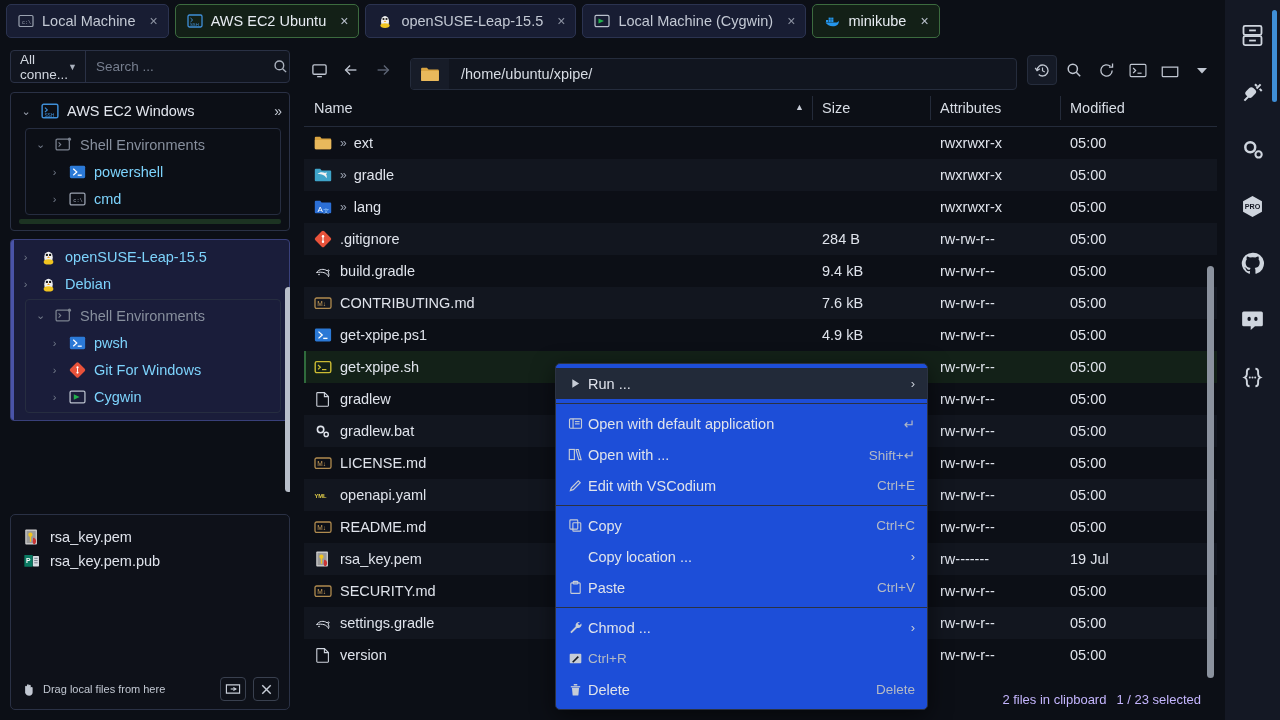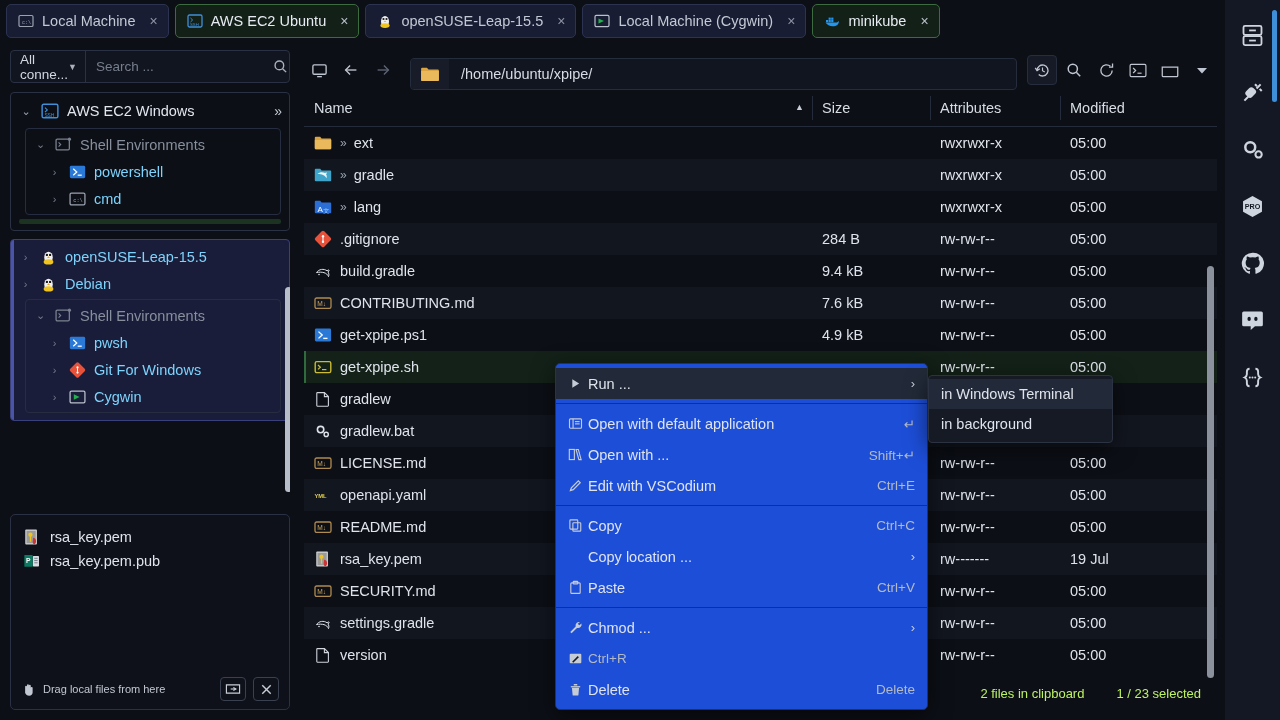--- a/index.html
+++ b/index.html
@@ -121,21 +121,21 @@
   tr.row.selected td { background: #132118; }
   tr.row.selected td:first-child { box-shadow: inset 2px 0 0 #2f6b3c; }
   .namecell { display: flex; align-items: center; gap: 8px; }
   .namecell .fico { width: 18px; height: 18px; display: inline-flex; align-items: center; justify-content: center; flex: 0 0 auto; }
   .namecell .chev2 { color: #9aa2b0; font-size: 12px; letter-spacing: -2px; margin-right: 1px; }
   .sizecell { color: #cfd4dd; }
   .sortarrow { position: absolute; right: 8px; top: 8px; font-size: 9px; color: #c9ced8; }
 
   .fl-scroll { position: absolute; right: 3px; top: 172px; width: 7px; height: 412px; background: #8b929e; border-radius: 4px; }
 
-  .statusbar { height: 26px; display: flex; justify-content: flex-end; gap: 32px; padding-right: 16px; font-size: 13px; color: #bef264; }
+  .statusbar { height: 26px; display: flex; align-items: center; justify-content: flex-end; gap: 10px; padding-right: 16px; font-size: 13px; color: #c4b5fd; }
 
   
   .ctxmenu {
     position: absolute; left: 555px; top: 363px; width: 373px;
     background: #1d4ed8; border: 1px solid #2b3242; border-radius: 5px;
     padding: 4px 0; z-index: 40;
     box-shadow: 0 6px 22px rgba(0,0,0,.55);
   }
   .ctxitem { display: flex; align-items: center; height: 31px; padding: 0 12px 0 12px; font-size: 14.5px; color: #dfe3eb; }
   .ctxitem.hl { background: #222a39; }
@@ -925,28 +925,20 @@
               <rect x="3" y="4.4" width="10" height="1.3"></rect>
               <path d="M4.2 6.2h7.6l-.7 7.6a.8.8 0 0 1-.8.7h-4.6a.8.8 0 0 1-.8-.7z"></path>
               <rect x="6" y="2.2" width="4" height="1.6" rx="0.5"></rect>
             </svg>
           </span>
       <span class="mlabel">Delete</span>
       <span class="accel">Delete</span>
       <span class="arrow"></span>
     </div>
       </div>
-    <div class="submenu" id="submenu">
-        <div class="subitem hl">
-       <span>in Windows Terminal</span>
-     </div>
-        <div class="subitem">
-       <span>in background</span>
-     </div>
-      </div>
   </div>
 
   <div class="rail" id="rail">
       <div class="rail-icon">
         <svg width="27" height="27" viewBox="0 0 24 24" fill="none" stroke="#cfd5de" stroke-width="1.6">
           <rect x="4" y="3.5" width="16" height="8" rx="1.4"></rect>
           <rect x="4" y="12.5" width="16" height="8" rx="1.4"></rect>
           <line x1="9" y1="7.5" x2="15" y2="7.5"></line>
           <line x1="9" y1="16.5" x2="15" y2="16.5"></line>
         </svg>

